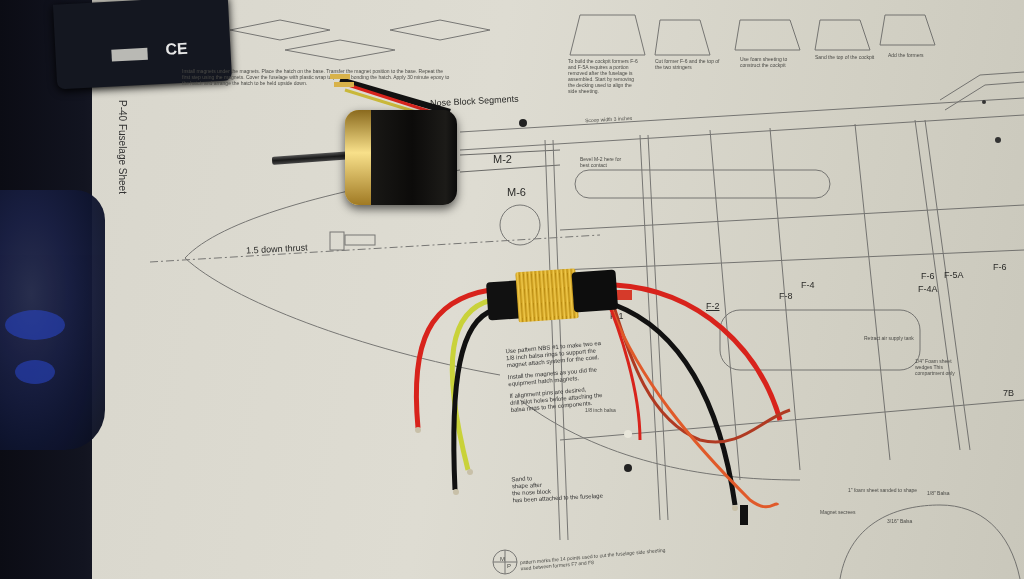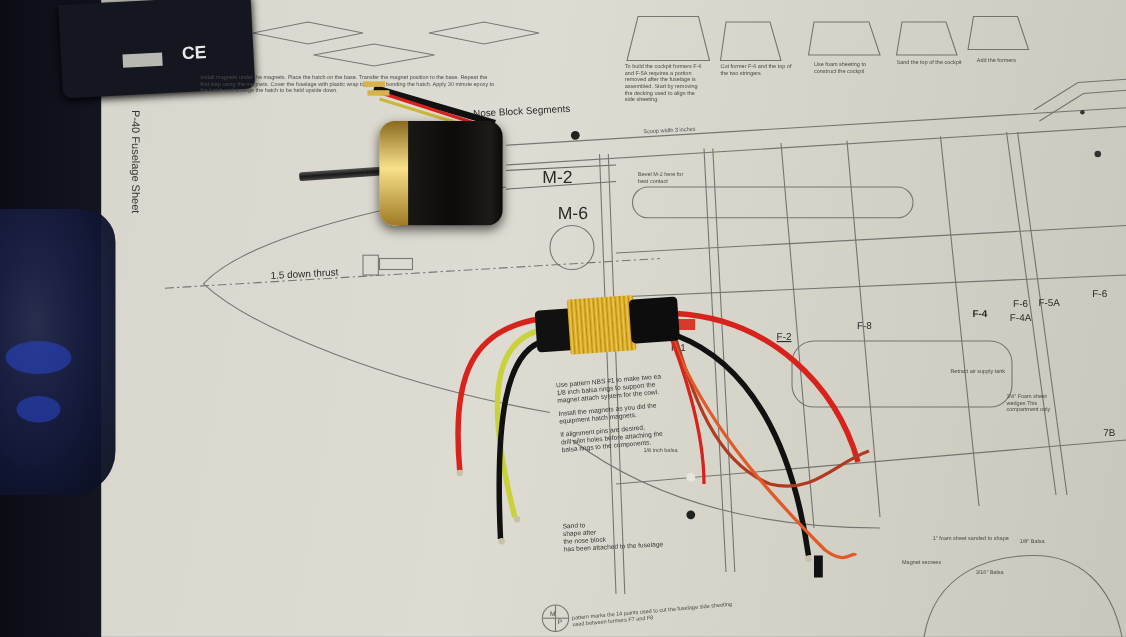--- a/index.html
+++ b/index.html
@@ -8,21 +8,21 @@
   .paper{position:absolute;left:92px;top:0;width:940px;height:579px;background:linear-gradient(100deg,#d9d7cd 0%,#dedcd2 40%,#d2d0c4 75%,#c9c7bb 100%);}
   .paper-left-dark{position:absolute;left:0;top:0;width:120px;height:579px;background:linear-gradient(90deg,#0b0c14 0%,#121420 70%,#1a1c28 100%);}
   .box{position:absolute;left:55px;top:0;width:175px;height:85px;background:#141720;border-radius:0 0 8px 8px;transform:rotate(-3deg);box-shadow:0 2px 8px #000;}
   .box-label{position:absolute;left:56px;top:48px;width:36px;height:12px;background:#b9b9b4;font-size:6px;color:#333;text-align:center;line-height:12px;}
   .box-ce{position:absolute;left:110px;top:42px;font-size:16px;color:#e8e8e8;font-weight:bold;}
   .bag{position:absolute;left:0;top:190px;width:105px;height:260px;background:radial-gradient(ellipse at 30% 40%,#2a3050 0%,#1a2044 35%,#0f1530 70%,#0a0d1c 100%);border-radius:0 30px 40px 0;opacity:.95;}
   .bag-shine{position:absolute;border-radius:50%;background:#2b4bd8;opacity:.55;}
   .txt{position:absolute;color:#2a2a28;white-space:nowrap;}
   .small{font-size:5px;line-height:6px;color:#4a4a46;}
   .label-md{font-size:9px;}
-  .label-lg{font-size:16px;}
+  .label-lg{font-size:11px;}
   .vertical{position:absolute;left:128px;top:100px;transform:rotate(90deg);transform-origin:left top;font-size:10px;color:#333;}
   svg.lines{position:absolute;left:0;top:0;}
   .motor{position:absolute;left:345px;top:110px;width:112px;height:95px;border-radius:14px;background:linear-gradient(90deg,#c9a13a 0%,#f3d77a 12%,#1b1a17 18%,#0c0b0a 60%,#1c1b18 90%,#0a0a0a 100%);box-shadow:0 4px 10px rgba(0,0,0,.6);}
   .motor-ring{position:absolute;left:0;top:0;width:26px;height:95px;border-radius:14px 0 0 14px;background:linear-gradient(180deg,#8a6a1e,#f8e08a 45%,#a07a24);}
   .shaft{position:absolute;left:272px;top:154px;width:80px;height:8px;background:linear-gradient(180deg,#555,#1a1a1a 50%,#444);border-radius:2px;transform:rotate(-4deg);}
   .esc{position:absolute;left:487px;top:270px;width:130px;height:50px;transform:rotate(-4deg);}
   .esc-heatsink{position:absolute;left:30px;top:0;width:60px;height:50px;background:repeating-linear-gradient(90deg,#c99a1a 0px,#f0c84a 2px,#b88a10 4px);border-radius:2px;}
   .esc-shrink-l{position:absolute;left:0;top:8px;width:34px;height:38px;background:#111;border-radius:4px;}
   .esc-shrink-r{position:absolute;left:86px;top:4px;width:44px;height:40px;background:#0d0d0d;border-radius:4px;}
 </style>
@@ -112,21 +112,21 @@
 
   <div class="vertical">P-40 Fuselage Sheet</div>
   <div class="txt label-md" style="left:430px;top:96px;transform:rotate(-3deg);">Nose Block Segments</div>
   <div class="txt small" style="left:585px;top:116px;transform:rotate(-3deg);">Scoop width 3 inches</div>
   <div class="txt small" style="left:580px;top:156px;width:50px;white-space:normal;">Bevel M-2 here for best contact</div>
   <div class="txt label-lg" style="left:493px;top:153px;">M-2</div>
   <div class="txt label-lg" style="left:507px;top:186px;">M-6</div>
   <div class="txt label-md" style="left:610px;top:311px;">F-1</div>
   <div class="txt label-md" style="left:706px;top:301px;text-decoration:underline;">F-2</div>
   <div class="txt label-md" style="left:779px;top:291px;">F-8</div>
-  <div class="txt label-md" style="left:884px;top:280px;font-weight:bold;">F-4</div>
+  <div class="txt label-md" style="left:801px;top:280px;">F-4</div>
   <div class="txt label-md" style="left:918px;top:284px;">F-4A</div>
   <div class="txt label-md" style="left:921px;top:271px;">F-6</div>
   <div class="txt label-md" style="left:944px;top:270px;">F-5A</div>
   <div class="txt label-md" style="left:993px;top:262px;">F-6</div>
   <div class="txt label-md" style="left:1003px;top:388px;">7B</div>
   <div class="txt label-md" style="left:246px;top:244px;transform:rotate(-3deg);">1.5 down thrust</div>
   <div class="txt small" style="left:864px;top:335px;">Retract air supply tank</div>
   <div class="txt small" style="left:915px;top:358px;width:55px;white-space:normal;">1/4" Foam sheet wedges This compartment only</div>
 
   <div style="position:absolute;left:508px;top:344px;transform:rotate(-5deg);">

